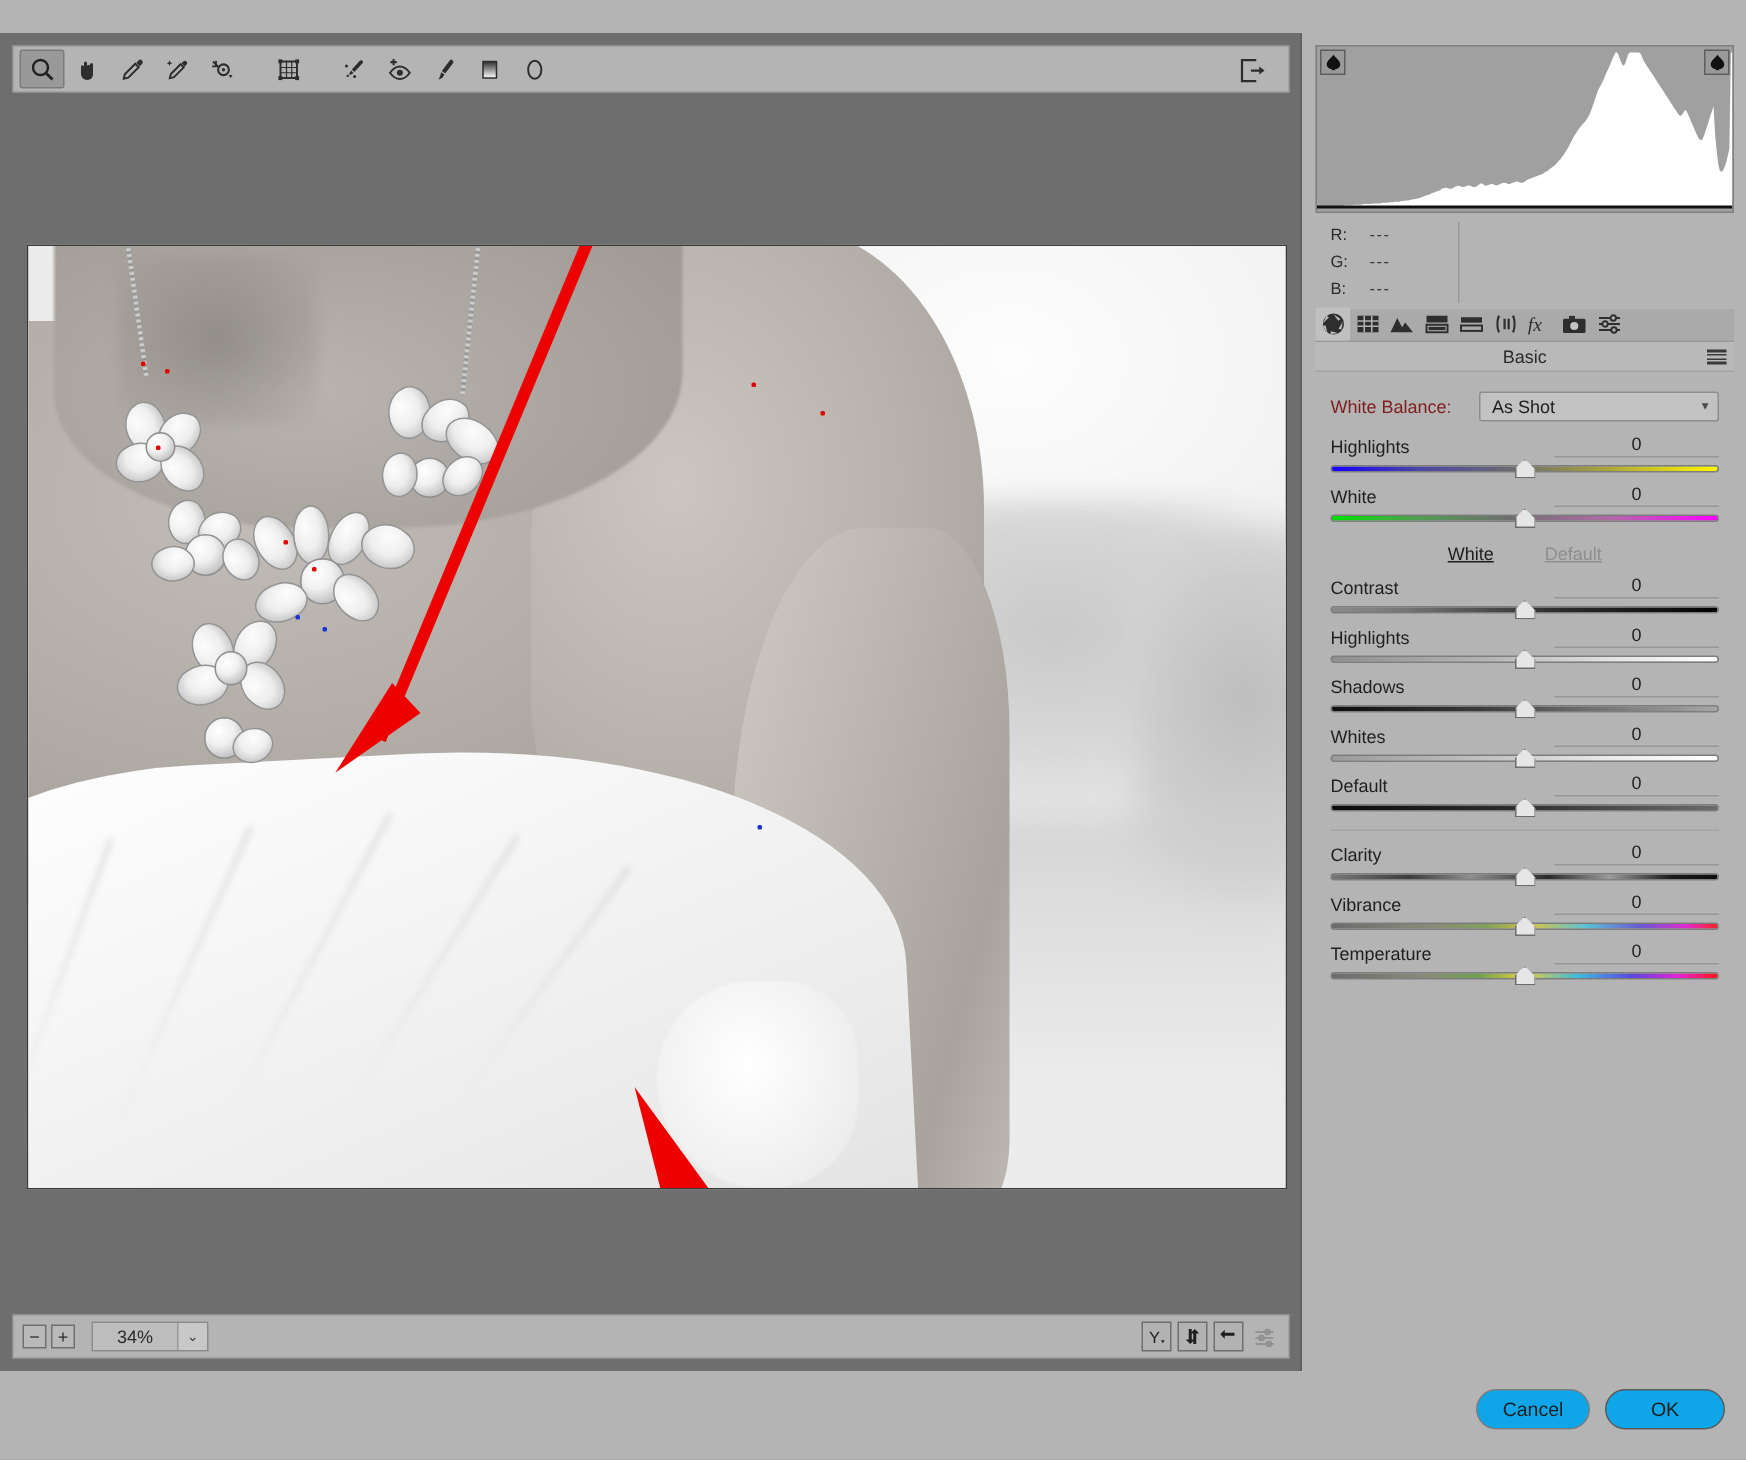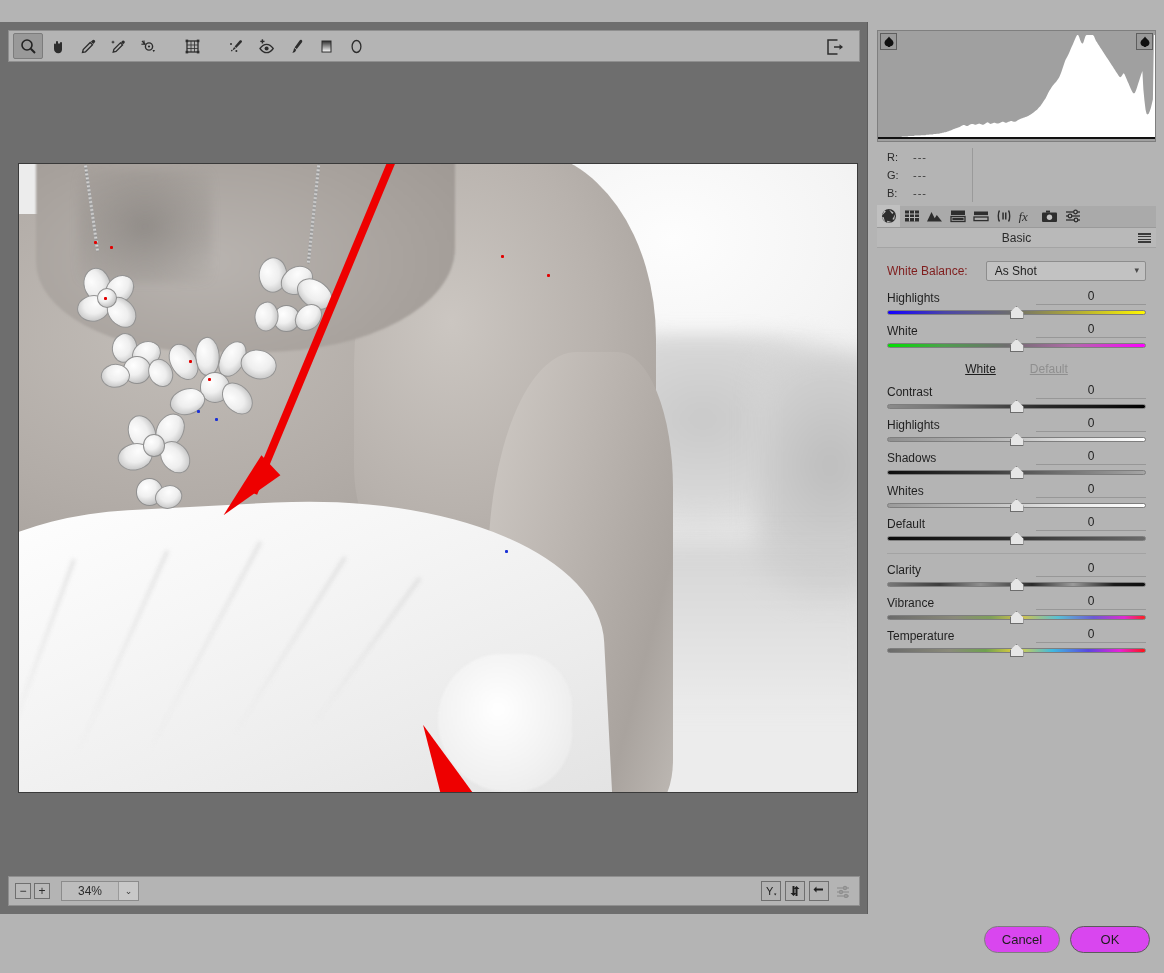--- a/index.html
+++ b/index.html
@@ -317,21 +317,21 @@
 
   .group-sep { height: 1px; background: #a3a3a3; margin: 12px 10px 2px 10px; }
 
   
   #footer {
     position: absolute; left: 0; top: 914px; width: 1164px; height: 59px;
     background: #b4b4b4;
   }
   .dlg-btn {
     position: absolute; top: 12px; height: 27px;
-    border-radius: 14px; background: #d946ef;
+    border-radius: 14px; background: #0ea5e9;
     display: flex; align-items: center; justify-content: center;
     font-size: 13px; color: #1e1e1e;
   }
   #btn-cancel { right: 104px; width: 76px; border: 1px solid #7e7e7e; }
   #btn-ok { right: 14px; width: 80px; border: 1.5px solid #5b5b5b; }
 </style>
 </head>
 <body>
 
 <div id="app">

